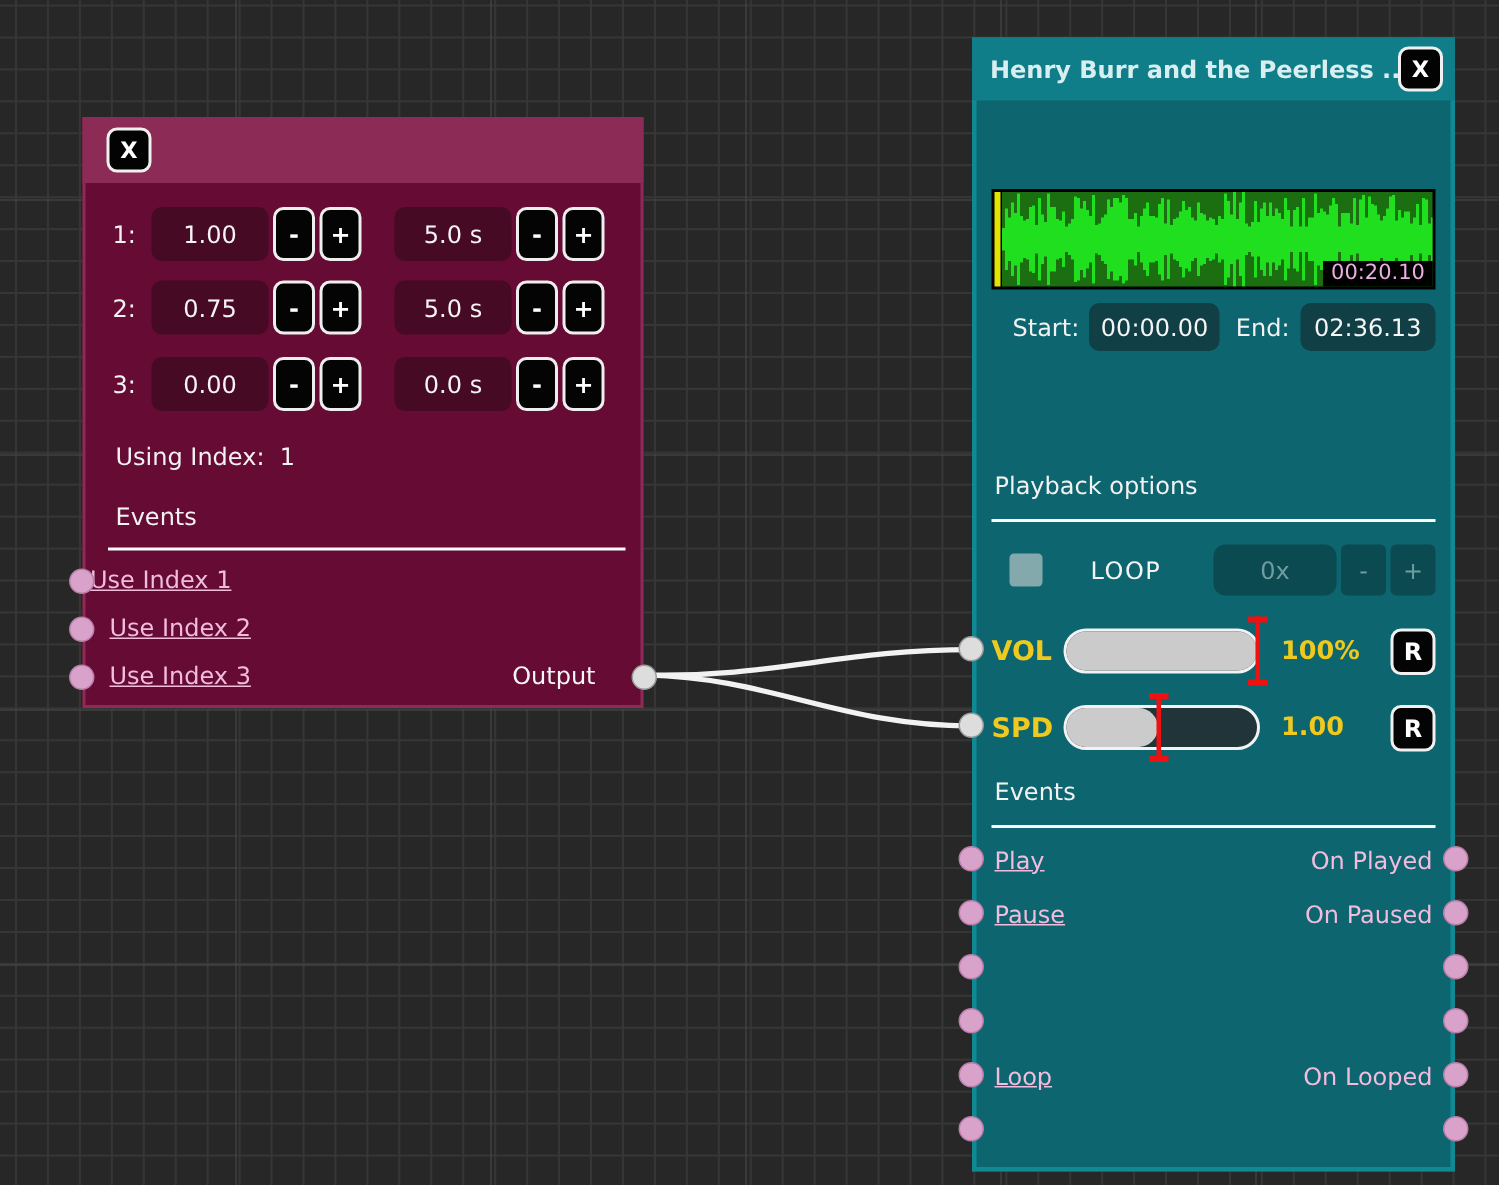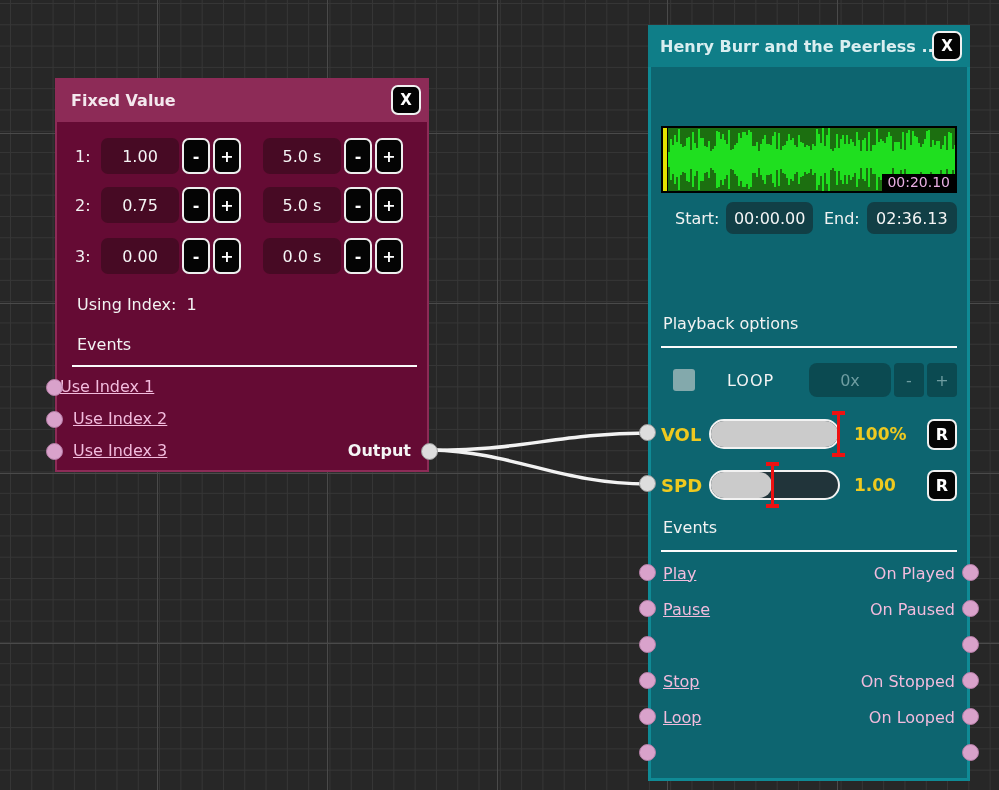--- a/index.html
+++ b/index.html
@@ -46,21 +46,21 @@
   }
   .fv-gap { width:22px; }
   .fv-static { position:absolute; left:20px; font-size:16px; color:#f2f2f2; white-space:nowrap; }
   .rule { position:absolute; background:#fbfbfb; height:2px; }
   .event-link { font-size:16px; color:#f2bcdd; text-decoration:underline; white-space:nowrap; cursor:pointer; }
   .port {
     position:absolute; width:17px; height:17px; border-radius:50%;
   }
   .port.pink { background:#d9a2cb; border:1px solid #b77fa8; }
   .port.gray { background:#dddddd; border:1px solid #9a9a9a; }
-  .output-row { position:absolute; right:16px; font-size:16px; color:#f5f5f5;font-weight:bold; }
+  .output-row { position:absolute; right:30px; font-size:16px; color:#f5f5f5; }
   
   .au-node {
     left:648px; top:25px; width:322px; height:756px;
     background:#0d6570; border:3px solid #0f8a95;
   }
   .au-title {
     position:absolute; left:-3px; top:-3px; width:322px; height:42px;
     background:#0f7e88; display:flex; align-items:center; padding:0 8px 0 12px;
   }
   .au-title .node-title-text { color:#d9eef0; }
@@ -125,21 +125,20 @@
 </head>
 <body>
 
 <svg class="wires" width="999" height="790">
   <path d="M 431 450 C 515 452, 560 433, 648 433" fill="none" stroke="#f2f2f2" stroke-width="3.5" stroke-linecap="round"></path>
   <path d="M 431 450 C 515 452, 560 484, 648 484" fill="none" stroke="#f2f2f2" stroke-width="3.5" stroke-linecap="round"></path>
 </svg>
 
 <div class="node fv-node">
   <div class="fv-title">
-    <div class="node-title-text">Fixed Value</div>
     <div class="close-btn">X</div>
   </div>
 
   <div class="fv-row" style="top:58px">
     <span class="idx">1:</span>
     <span class="val-box">1.00</span>
     <span class="pm-btn">-</span>
     <span class="pm-btn">+</span>
     <span class="fv-gap"></span>
     <span class="val-box">5.0 s</span>
@@ -389,24 +388,20 @@
   <div class="rule" style="left:10px; top:522px; width:296px"></div>
 
   <div class="abs ev-row" style="top:530px">
     <span class="event-link">Play</span>
     <span class="ev-out">On Played</span>
   </div>
   <div class="abs ev-row" style="top:566px">
     <span class="event-link">Pause</span>
     <span class="ev-out">On Paused</span>
   </div>
-  <div class="abs ev-row" style="top:638px">
-    <span class="event-link">Stop</span>
-    <span class="ev-out">On Stopped</span>
-  </div>
   <div class="abs ev-row" style="top:674px">
     <span class="event-link">Loop</span>
     <span class="ev-out">On Looped</span>
   </div>
 
   <div class="port gray" style="left:-12px; top:396px"></div>
   <div class="port gray" style="left:-12px; top:447px"></div>
   <div class="port pink" style="left:-12px; top:536px"></div>
   <div class="port pink" style="left:-12px; top:572px"></div>
   <div class="port pink" style="left:-12px; top:608px"></div>

